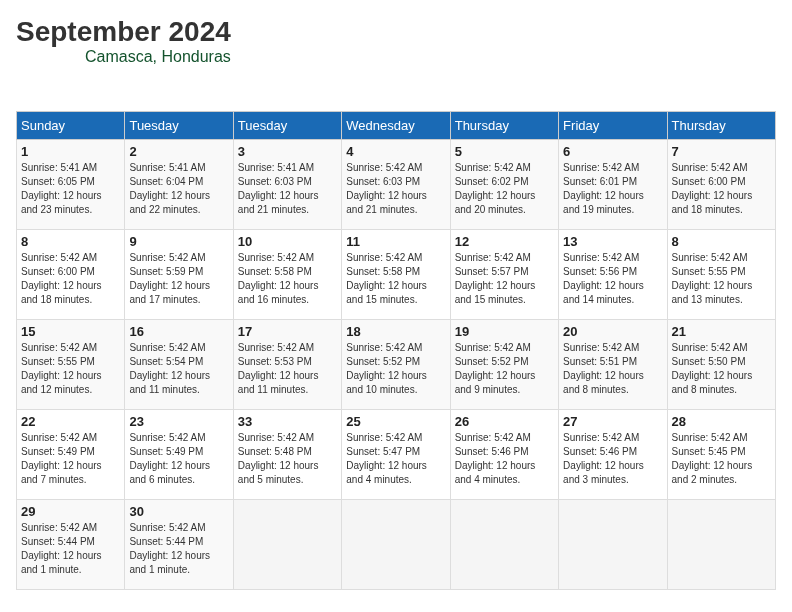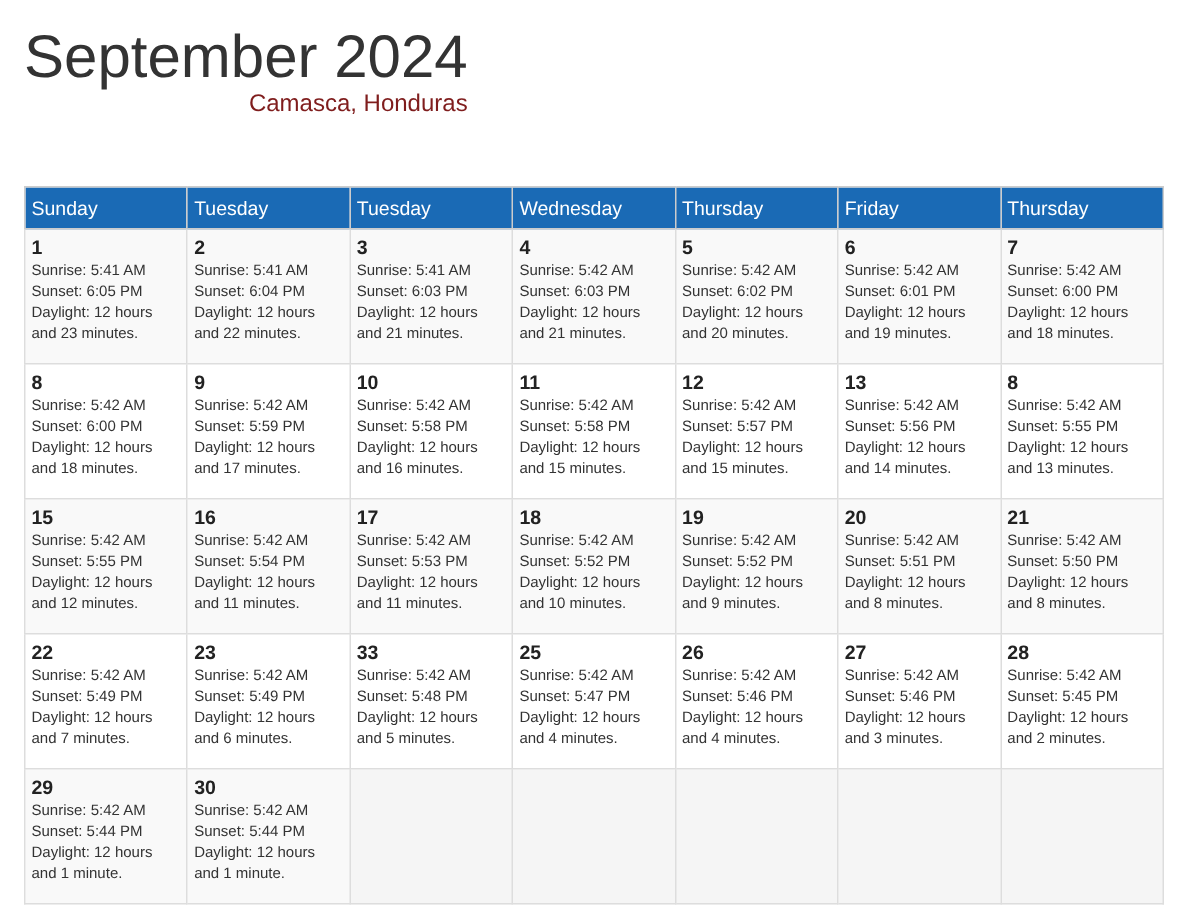--- a/index.html
+++ b/index.html
@@ -22,27 +22,27 @@
     }
     .logo-icon {
       width: 36px;
       height: 36px;
       margin-right: 4px;
     }
     .title-block {
       text-align: right;
     }
     .month-title {
-      font-size: 40px;
+      font-size: 28px;
       color: #333;
-      font-weight: normal;
+      font-weight: bold;
     }
     .location-title {
       font-size: 16px;
-      color: #7f1d1d;
+      color: #14532d;
     }
     table {
       width: 100%;
       border-collapse: collapse;
       font-size: 11px;
       margin-top: 45px;
     }
     thead tr th {
       background-color: #1a6ab5;
       color: #fff;

